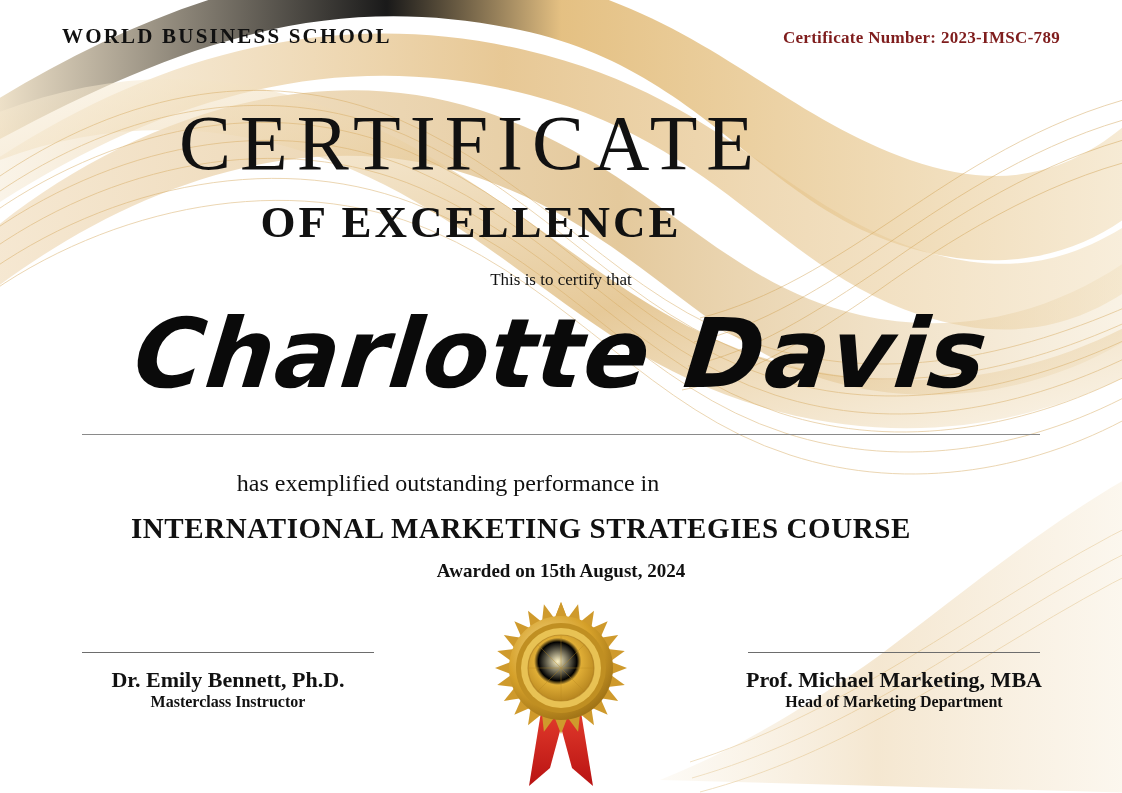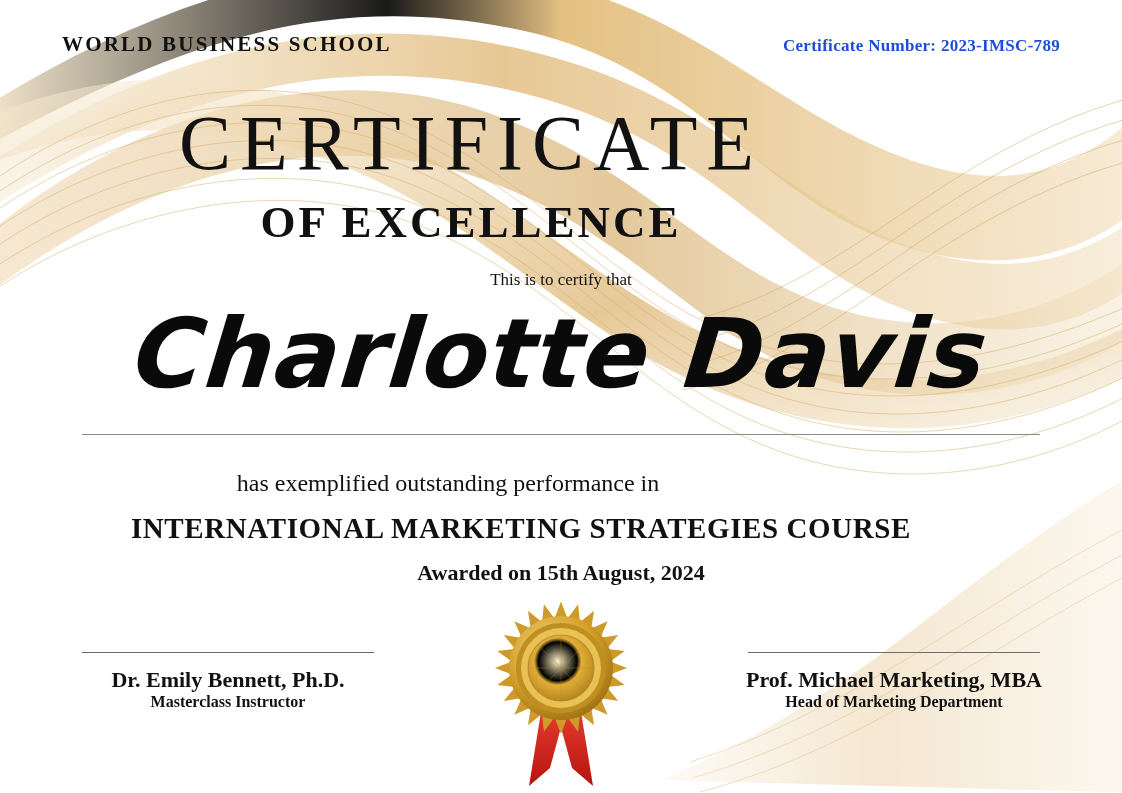--- a/index.html
+++ b/index.html
@@ -18,21 +18,21 @@
   }
   .ribbons {
     position: absolute;
     inset: 0;
     width: 1122px;
     height: 793px;
     pointer-events: none;
   }
   .header-row {
     position: absolute;
-    top: 32px;
+    top: 24px;
     left: 0;
     width: 1122px;
     display: flex;
     justify-content: space-between;
     align-items: baseline;
     padding: 0 62px;
     box-sizing: border-box;
   }
   .school-name {
     font-family: "Liberation Serif", serif;
@@ -40,21 +40,21 @@
     font-size: 21px;
     letter-spacing: 2.2px;
     color: #111;
     white-space: nowrap;
   }
   .cert-number {
     font-family: "Liberation Serif", serif;
     font-weight: bold;
     font-size: 17px;
     letter-spacing: 0.3px;
-    color: #1d4ed8;
+    color: #7f1d1d;
     white-space: nowrap;
   }
   .title-block {
     position: absolute;
     top: 104px;
     left: 0;
     width: 942px;
     text-align: center;
   }
   .title-main {
@@ -120,21 +120,21 @@
     font-size: 29px;
     letter-spacing: 0.6px;
     color: #111;
   }
   .award-date {
     position: absolute;
     top: 560px;
     width: 1122px;
     text-align: center;
     font-weight: bold;
-    font-size: 22px;
+    font-size: 19px;
     color: #111;
   }
   .seal {
     position: absolute;
     top: 600px;
     left: 50%;
     transform: translateX(-50%);
     width: 136px;
     height: 190px;
   }

